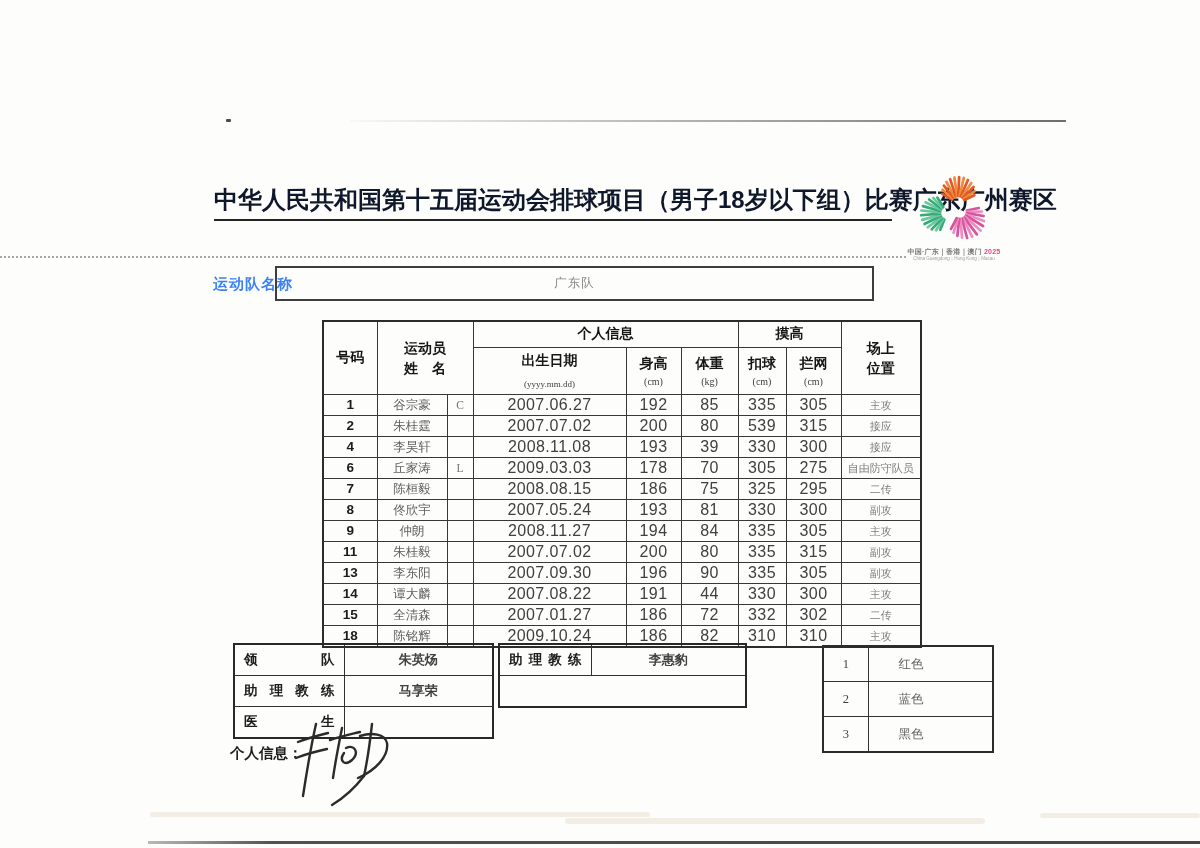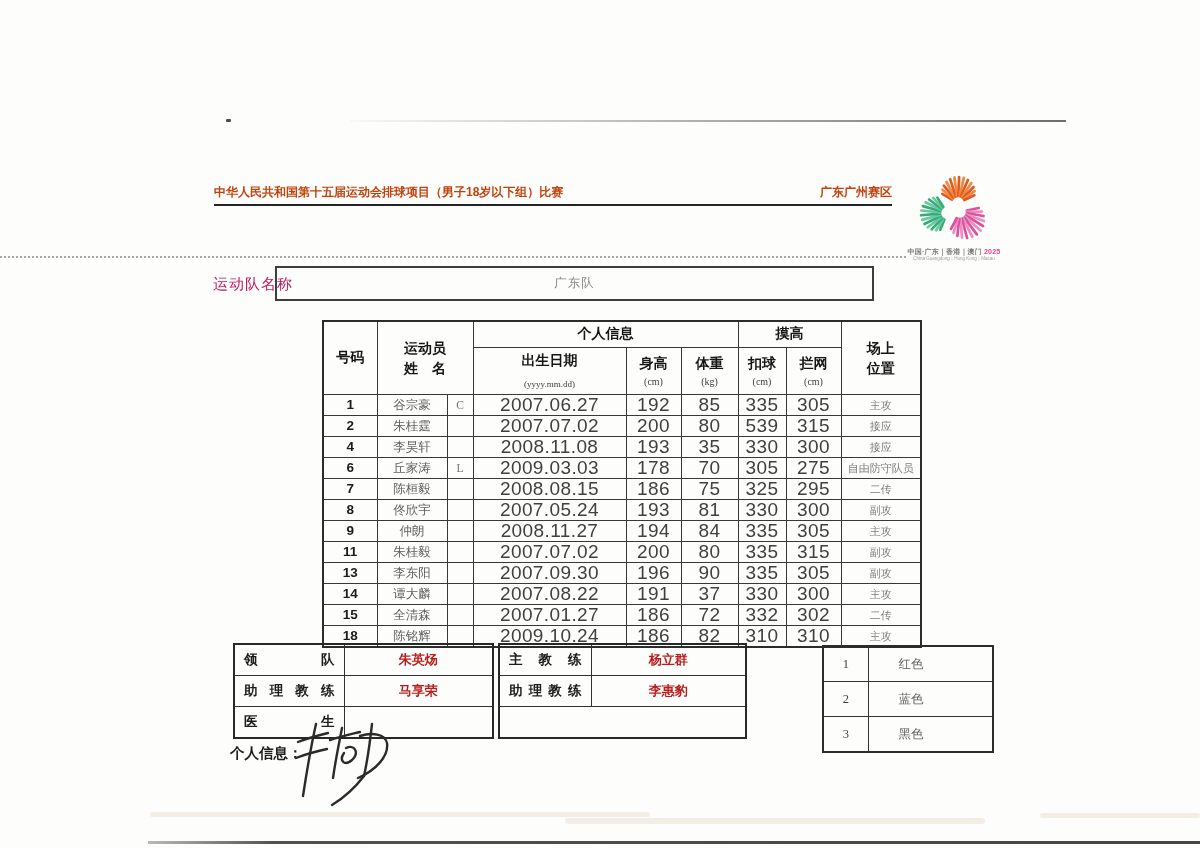--- a/index.html
+++ b/index.html
@@ -11,64 +11,64 @@
   .dot-artifact{position:absolute;left:226px;top:119px;width:5px;height:3px;background:#4c4c4c;border-radius:1px;}
   .topline-artifact{position:absolute;left:350px;top:120px;width:716px;height:2px;
        background:linear-gradient(90deg, rgba(160,160,160,0.05), rgba(120,120,120,0.55) 45%, #6d6d6d);}
   .smudge{position:absolute;background:#ece7d9;opacity:.65;border-radius:3px;}
   .bottomline-artifact{position:absolute;left:148px;top:841px;width:1052px;height:3px;
        background:linear-gradient(90deg,#b9b9b9,#515151 12%,#454545);}
 
   
   .title-row{position:absolute;left:214px;top:184px;width:678px;display:flex;justify-content:space-between;
        align-items:flex-end;border-bottom:2.5px solid #242424;padding-bottom:3px;
-       font-weight:bold;font-size:12px;color:#c2410c;white-space:nowrap;}
+       font-weight:bold;font-size:24px;color:#0f172a;white-space:nowrap;}
   .form-code{position:absolute;left:214px;top:228px;width:676px;text-align:right;
        font-weight:bold;font-size:16.5px;color:#1a1a1a;}
   .dotted-rule{position:absolute;left:0;top:256px;width:906px;height:0;border-top:2px dotted #a8a8a8;}
 
   
   .logo{position:absolute;left:897px;top:170px;width:114px;height:104px;text-align:center;}
   .logo svg{display:block;margin:0 auto;}
   .logo-cap-cn{font-size:7px;font-weight:bold;color:#7a7a7a;letter-spacing:0.2px;line-height:8px;white-space:nowrap;}
   .logo-cap-year{color:#e9418d;}
   .logo-cap-en{font-size:4.5px;color:#a0a0a0;line-height:6px;white-space:nowrap;}
 
   
-  .team-label{position:absolute;left:213px;top:275px;font-weight:normal;font-size:15px;color:#be185d;letter-spacing:1px;}
+  .team-label{position:absolute;left:213px;top:275px;font-weight:bold;font-size:15px;color:#3b82f6;letter-spacing:1px;}
   .team-box{position:absolute;left:275px;top:266px;width:595px;height:31px;border:2px solid #3d3d3d;
        display:flex;align-items:center;justify-content:center;}
   .team-value{font-family:"Liberation Serif", serif;font-size:12.5px;color:#8a8a8a;letter-spacing:1px;}
 
   
   .roster{position:absolute;left:322px;top:320px;border-collapse:collapse;table-layout:fixed;width:598px;}
   .roster th,.roster td{border:1.5px solid #383838;padding:0;overflow:hidden;white-space:nowrap;}
   .roster{border:2px solid #2c2c2c;}
   .roster th{font-size:14px;color:#161616;font-weight:bold;text-align:center;}
   .h-top{height:26px;}
   .h-sub{height:47px;vertical-align:middle;}
   .unit{display:block;font-family:"Liberation Serif", serif;font-weight:normal;font-size:10px;color:#3c3c3c;margin-top:3px;}
   .dobfmt{display:block;font-family:"Liberation Serif", serif;font-weight:normal;font-size:9px;color:#3c3c3c;margin-top:9px;}
   .two-line{line-height:20px;margin-left:32px;}
   .roster tbody td{height:20px;text-align:center;vertical-align:middle;line-height:20px;}
   .c-num{font-weight:bold;font-size:13.5px;color:#1b1b1b;}
   .c-name{font-family:"Liberation Serif", serif;font-size:12.5px;color:#5f5f5f;}
   .c-role{font-family:"Liberation Serif", serif;font-size:11.5px;color:#737373;}
-  .c-dob,.c-stat{font-size:19px;color:#404040;letter-spacing:0.4px;}
+  .c-dob,.c-stat{font-size:16px;color:#404040;letter-spacing:0.4px;}
   .c-pos{font-family:Liberation Serif, serif;font-size:11px;color:#7d7d7d;}
 
   
   .staff{position:absolute;border-collapse:collapse;table-layout:fixed;}
   .staff td{border:1.6px solid #303030;height:28px;vertical-align:middle;}
   .staff{border:2px solid #282828;}
   .staff-left{left:233px;top:643px;width:259px;}
   .staff-right{left:498px;top:643px;width:247px;}
   .staff .lbl{font-weight:bold;font-size:13.5px;color:#1c1c1c;padding:0 9px;
        text-align:justify;text-align-last:justify;}
-  .staff .val{font-weight:bold;font-size:13px;color:#b91c1c;text-align:center;}
+  .staff .val{font-weight:bold;font-size:13px;color:#404040;text-align:center;}
 
   
   .kit{position:absolute;left:822px;top:645px;width:170px;border-collapse:collapse;table-layout:fixed;border:2px solid #2c2c2c;}
   .kit td,.kit th{border:1.6px solid #343434;}
   .kit th{height:24px;font-size:13.5px;font-weight:bold;color:#1b1b1b;text-align:center;}
   .kit td{height:32px;vertical-align:middle;}
   .kit .k-no{font-family:"Liberation Serif", serif;font-size:12.5px;color:#3f3f3f;text-align:center;}
   .kit .k-color{font-family:"Liberation Serif", serif;font-size:12.5px;color:#5e5e5e;padding-left:30px;}
 
   
@@ -214,21 +214,21 @@
           <td class="c-stat">539</td>
           <td class="c-stat">315</td>
           <td class="c-pos">接应</td>
         </tr>
         <tr>
           <td class="c-num">4</td>
           <td class="c-name">李昊轩</td>
           <td class="c-role"></td>
           <td class="c-dob">2008.11.08</td>
           <td class="c-stat">193</td>
-          <td class="c-stat">35</td>
+          <td class="c-stat">39</td>
           <td class="c-stat">330</td>
           <td class="c-stat">300</td>
           <td class="c-pos">接应</td>
         </tr>
         <tr>
           <td class="c-num">6</td>
           <td class="c-name">丘家涛</td>
           <td class="c-role">L</td>
           <td class="c-dob">2009.03.03</td>
           <td class="c-stat">178</td>
@@ -291,21 +291,21 @@
           <td class="c-stat">335</td>
           <td class="c-stat">305</td>
           <td class="c-pos">副攻</td>
         </tr>
         <tr>
           <td class="c-num">14</td>
           <td class="c-name">谭大麟</td>
           <td class="c-role"></td>
           <td class="c-dob">2007.08.22</td>
           <td class="c-stat">191</td>
-          <td class="c-stat">37</td>
+          <td class="c-stat">44</td>
           <td class="c-stat">330</td>
           <td class="c-stat">300</td>
           <td class="c-pos">主攻</td>
         </tr>
         <tr>
           <td class="c-num">15</td>
           <td class="c-name">全清森</td>
           <td class="c-role"></td>
           <td class="c-dob">2007.01.27</td>
           <td class="c-stat">186</td>
@@ -348,24 +348,20 @@
     </tr>
   </tbody>
     </table>
 
   <table class="staff staff-right">
     <colgroup>
         <col style="width:92px">
         <col style="width:155px">
       </colgroup>
     <tbody>
-        <tr>
-      <td class="lbl">主 教 练</td>
-      <td class="val">杨立群</td>
-    </tr>
     <tr>
       <td class="lbl">助 理 教 练</td>
       <td class="val">李惠豹</td>
     </tr>
     <tr>
       <td colspan="2"></td>
     </tr>
   </tbody>
     </table>
 

